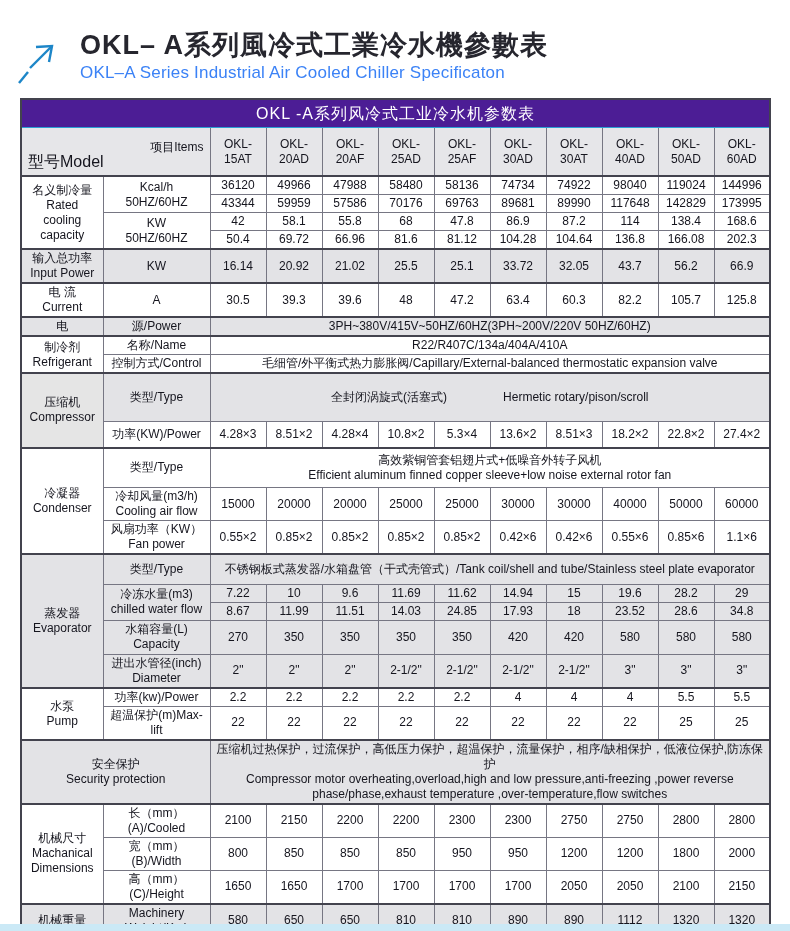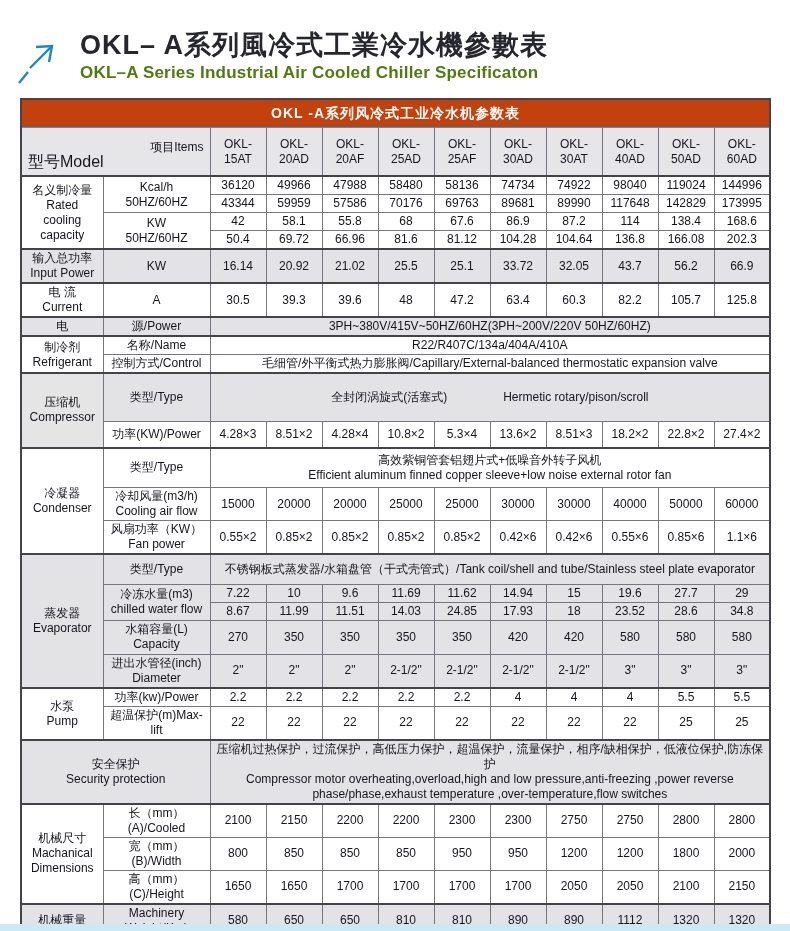--- a/index.html
+++ b/index.html
@@ -5,35 +5,35 @@
   html,body{margin:0;padding:0;}
   body{
     width:790px;height:931px;position:relative;background:#ffffff;
     font-family:"Liberation Sans","DejaVu Sans",sans-serif;
     color:#1c1c26;overflow:hidden;
   }
   
   .doc-header{display:flex;align-items:flex-start;gap:14px;padding:30px 0 0 16px;}
   .arrow-icon{flex:0 0 auto;margin-top:8px;}
   .titles h1{margin:0;font-size:27px;font-weight:700;letter-spacing:1px;color:#26262e;line-height:1.15;}
-  .titles h2{margin:2px 0 0 0;font-size:17px;font-weight:700;color:#4d7c0f;letter-spacing:.2px;}
+  .titles h2{margin:2px 0 0 0;font-size:17px;font-weight:400;color:#3b82f6;letter-spacing:.2px;}
   
   table.spec{
     border-collapse:collapse;table-layout:fixed;
     margin:12px 0 0 20px;width:750px;
     border:2px solid #43434e;
   }
   .spec td{
     border:1px solid #767683;
     text-align:center;vertical-align:middle;
     font-size:12px;line-height:1.25;padding:1px 2px;
     white-space:pre-line;color:#15151e;
   }
   .spec tr.titlebar td{
-    background:#c2410c;color:#ffffff;font-size:14px;font-weight:700;
+    background:#4c1d95;color:#ffffff;font-size:16px;font-weight:400;
     height:25px;letter-spacing:1px;border:1px solid #2a9fd4;
   }
   .spec tr.modelrow td{height:30px;background:#e6e6e9;}
   .gray{background:#e3e3e6;}
   .white{background:#e5e5e5;}
   .tb{border-top:2px solid #43434e !important;}
   .diag{
     position:relative;background:#e6e6e9;
     background-image:linear-gradient(to bottom right,
       transparent calc(50% - 0.8px),#767683 calc(50% - 0.8px),
@@ -137,21 +137,21 @@
         <td>142829</td>
         <td>173995</td>
       </tr>
     <tr class="r17">
       <td rowspan="2">KW
 50HZ/60HZ</td>
     <td>42</td>
         <td>58.1</td>
         <td>55.8</td>
         <td>68</td>
-        <td>67.6</td>
+        <td>47.8</td>
         <td>86.9</td>
         <td>87.2</td>
         <td>114</td>
         <td>138.4</td>
         <td>168.6</td>
       </tr>
     <tr class="r17">
         <td>50.4</td>
         <td>69.72</td>
         <td>66.96</td>
@@ -284,21 +284,21 @@
       <td rowspan="2" class="gray">冷冻水量(m3)
 chilled water flow</td>
     <td class="gray">7.22</td>
         <td class="gray">10</td>
         <td class="gray">9.6</td>
         <td class="gray">11.69</td>
         <td class="gray">11.62</td>
         <td class="gray">14.94</td>
         <td class="gray">15</td>
         <td class="gray">19.6</td>
-        <td class="gray">27.7</td>
+        <td class="gray">28.2</td>
         <td class="gray">29</td>
       </tr>
     <tr class="r18 gray">
         <td class="gray">8.67</td>
         <td class="gray">11.99</td>
         <td class="gray">11.51</td>
         <td class="gray">14.03</td>
         <td class="gray">24.85</td>
         <td class="gray">17.93</td>
         <td class="gray">18</td>

